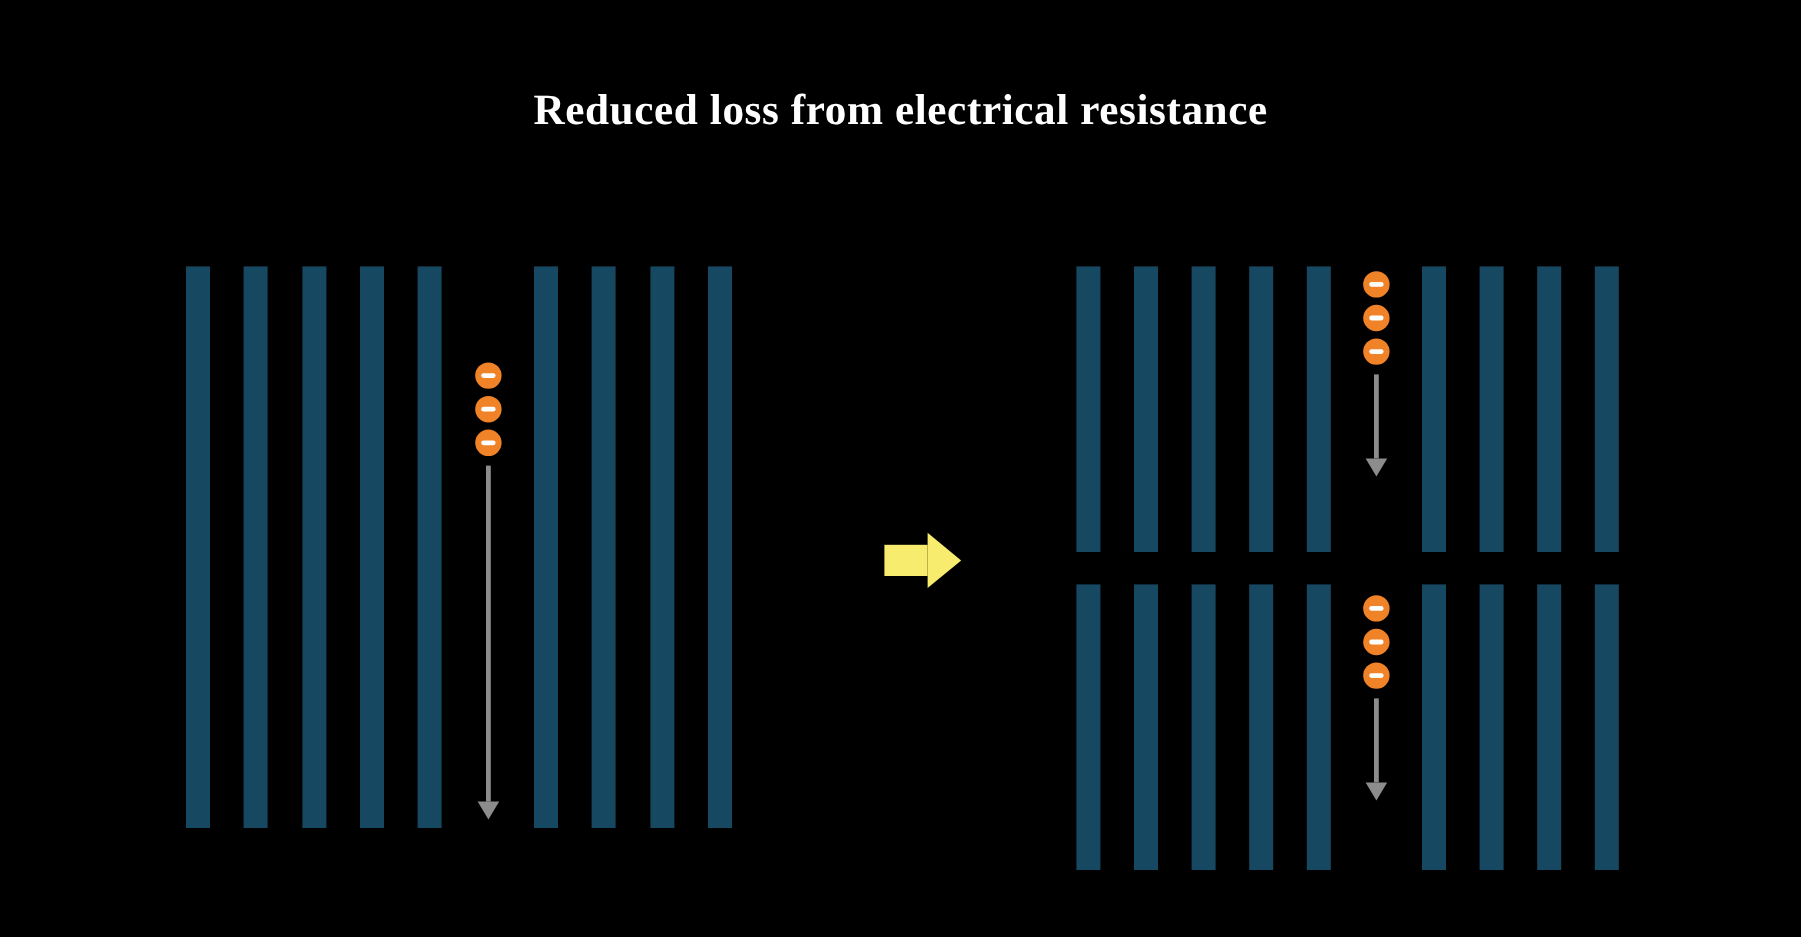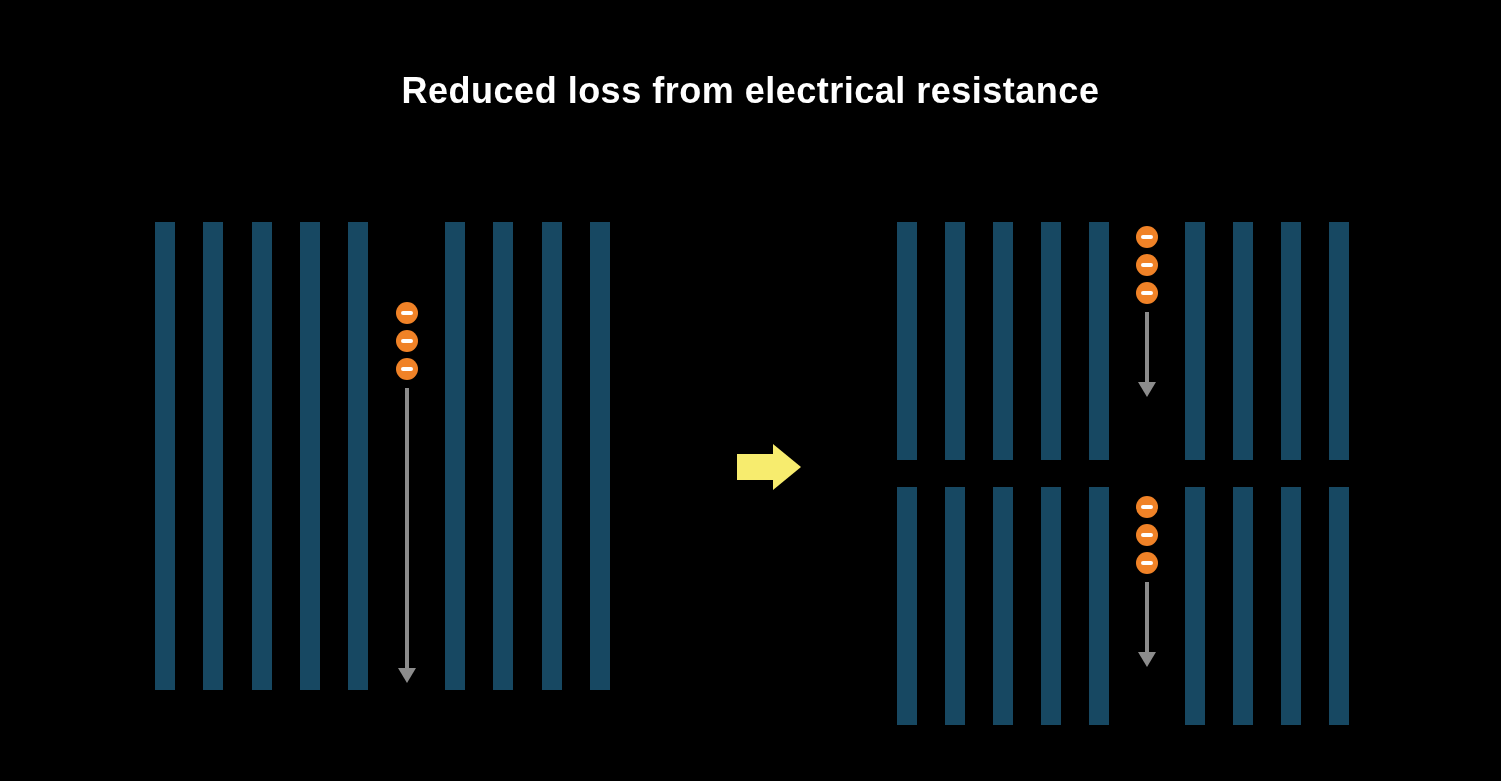--- a/index.html
+++ b/index.html
@@ -4,20 +4,21 @@
 <style>
   html, body { margin: 0; padding: 0; }
   body {
     width: 1501px; height: 781px; overflow: hidden;
     background: var(--background, #000);
     font-family: "Liberation Sans", sans-serif;
   }
   .diagram {
     position: relative; width: 1501px; height: 781px;
     background: var(--background, #000);
+    font-family: Liberation Serif, serif;
   }
   .title {
     position: absolute; top: 70px; left: 0; width: 100%; margin: 0;
     text-align: center;
     color: var(--title-text, #fff);
     font-weight: bold; font-size: 36px; letter-spacing: 0.5px;
   }
   .panel { position: absolute; }
   .panel-full        { left: 155px; top: 222px; width: 455px; height: 468px; }
   .panel-half-top    { left: 897px; top: 222px; width: 452px; height: 238px; }

